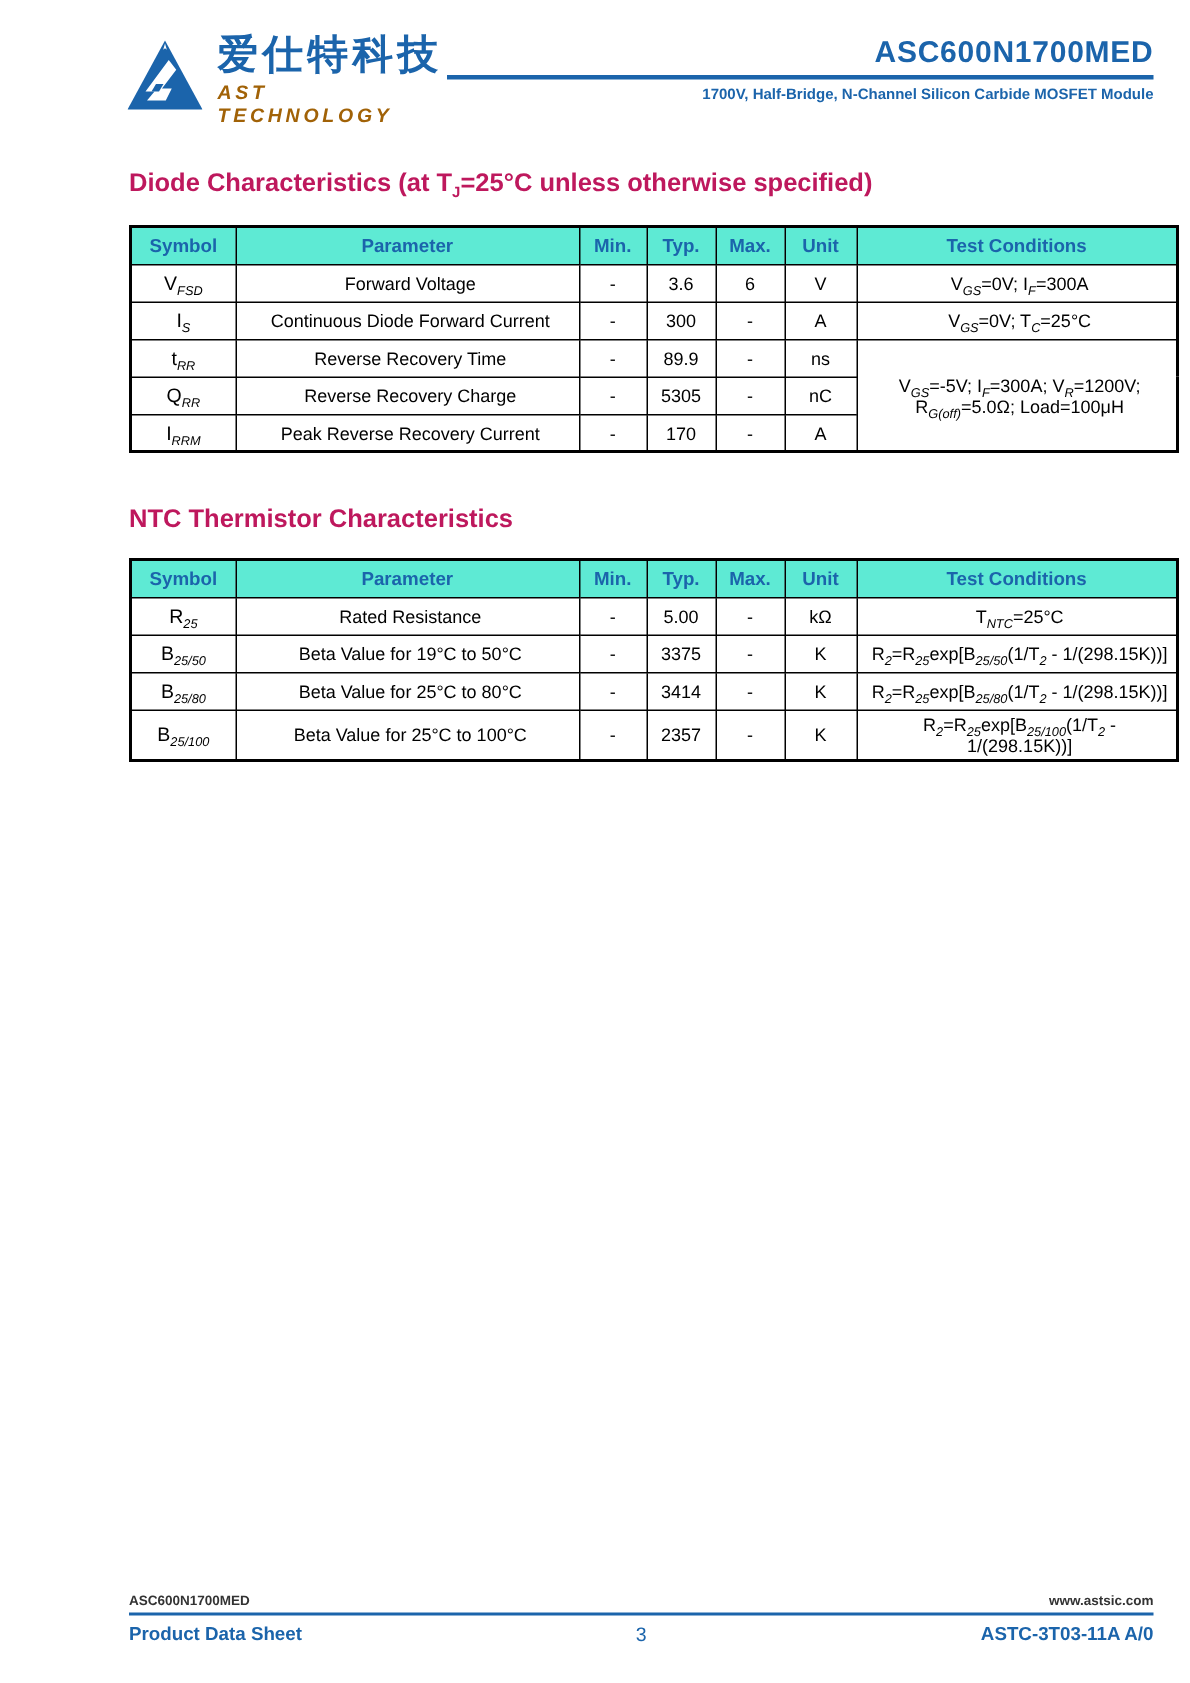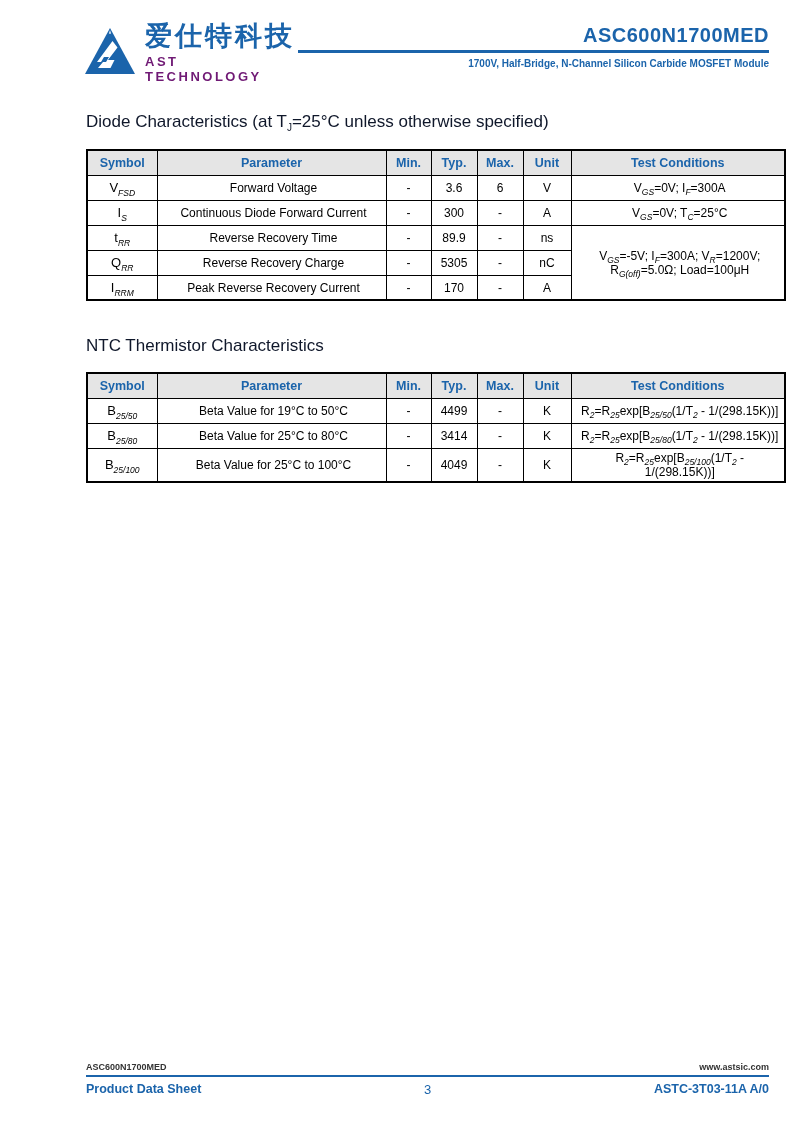--- a/index.html
+++ b/index.html
@@ -25,25 +25,26 @@
   .brand { display: flex; align-items: center; gap: 10px; }
   .brand-txt { display: flex; flex-direction: column; }
   .brand-cn {
     color: #1b64ab;
     font-size: 27px;
     font-weight: bold;
     letter-spacing: 3px;
     line-height: 1.1;
   }
   .brand-en {
-    color: #701a75;
+    color: #a16207;
     font-size: 13px;
     font-weight: bold;
     letter-spacing: 2.5px;
     margin-top: 2px;
+    font-style: italic;
   }
   .hdr-right { text-align: right; width: 480px; padding-top: 2px; }
   .part-no {
     color: #1b64ab;
     font-size: 20px;
     font-weight: bold;
     letter-spacing: 0.5px;
     line-height: 1.1;
   }
   .hdr-rule {
@@ -54,43 +55,43 @@
   .part-sub {
     color: #1b64ab;
     font-size: 10px;
     font-weight: bold;
   }
 
   
   .sec1 { position: absolute; top: 112px; left: 46px; right: 49px; }
   .sec2 { position: absolute; top: 336px; left: 46px; right: 49px; }
   h2.sec-title {
-    color: #0f172a;
+    color: #be185d;
     font-size: 17px;
-    font-weight: normal;
+    font-weight: bold;
     margin-bottom: 16px;
   }
   h2.sec-title sub { font-size: 10px; }
 
   
   table.spec {
     width: 698px;
     border-collapse: collapse;
     table-layout: fixed;
     border: 2px solid #000;
   }
   table.spec th, table.spec td {
     border: 1px solid #000;
     height: 25px;
     padding: 2px 4px;
     text-align: center;
     vertical-align: middle;
   }
   table.spec th {
-    background: #e5e5e5;
+    background: #5eead4;
     color: #1b64ab;
     font-size: 12.5px;
     font-weight: bold;
   }
   table.spec td { font-size: 12px; color: #000; }
   table.spec td.symbol { font-size: 13px; }
   table.spec td.parameter, table.spec td.test {
     text-align: center;
     padding-left: 8px;
   }
@@ -242,42 +243,51 @@
             <th>Parameter</th>
             <th>Min.</th>
             <th>Typ.</th>
             <th>Max.</th>
             <th>Unit</th>
             <th>Test Conditions</th>
           </tr>
         </thead>
         <tbody>
           <tr>
+            <td class="symbol"><span>R</span><sub>25</sub></td>
+            <td class="parameter">Rated Resistance</td>
+            <td class="min">-</td>
+            <td class="typ">5.00</td>
+            <td class="max">-</td>
+            <td class="unit">kΩ</td>
+            <td class="test"><span>T</span><sub>NTC</sub><span>=25°C</span></td>
+          </tr>
+          <tr>
             <td class="symbol"><span>B</span><sub>25/50</sub></td>
             <td class="parameter">Beta Value for 19°C to 50°C</td>
             <td class="min">-</td>
-            <td class="typ">4499</td>
+            <td class="typ">3375</td>
             <td class="max">-</td>
             <td class="unit">K</td>
             <td class="test"><span>R</span><sub>2</sub><span>=R</span><sub>25</sub><span>exp[B</span><sub>25/50</sub><span>(1/T</span><sub>2</sub><span> - 1/(298.15K))]</span></td>
           </tr>
           <tr>
             <td class="symbol"><span>B</span><sub>25/80</sub></td>
             <td class="parameter">Beta Value for 25°C to 80°C</td>
             <td class="min">-</td>
             <td class="typ">3414</td>
             <td class="max">-</td>
             <td class="unit">K</td>
             <td class="test"><span>R</span><sub>2</sub><span>=R</span><sub>25</sub><span>exp[B</span><sub>25/80</sub><span>(1/T</span><sub>2</sub><span> - 1/(298.15K))]</span></td>
           </tr>
           <tr>
             <td class="symbol"><span>B</span><sub>25/100</sub></td>
             <td class="parameter">Beta Value for 25°C to 100°C</td>
             <td class="min">-</td>
-            <td class="typ">4049</td>
+            <td class="typ">2357</td>
             <td class="max">-</td>
             <td class="unit">K</td>
             <td class="test"><span>R</span><sub>2</sub><span>=R</span><sub>25</sub><span>exp[B</span><sub>25/100</sub><span>(1/T</span><sub>2</sub><span> - 1/(298.15K))]</span></td>
           </tr>
         </tbody>
       </table>
   </div>
 
   <div class="ftr">
     <div class="ftr-top">

